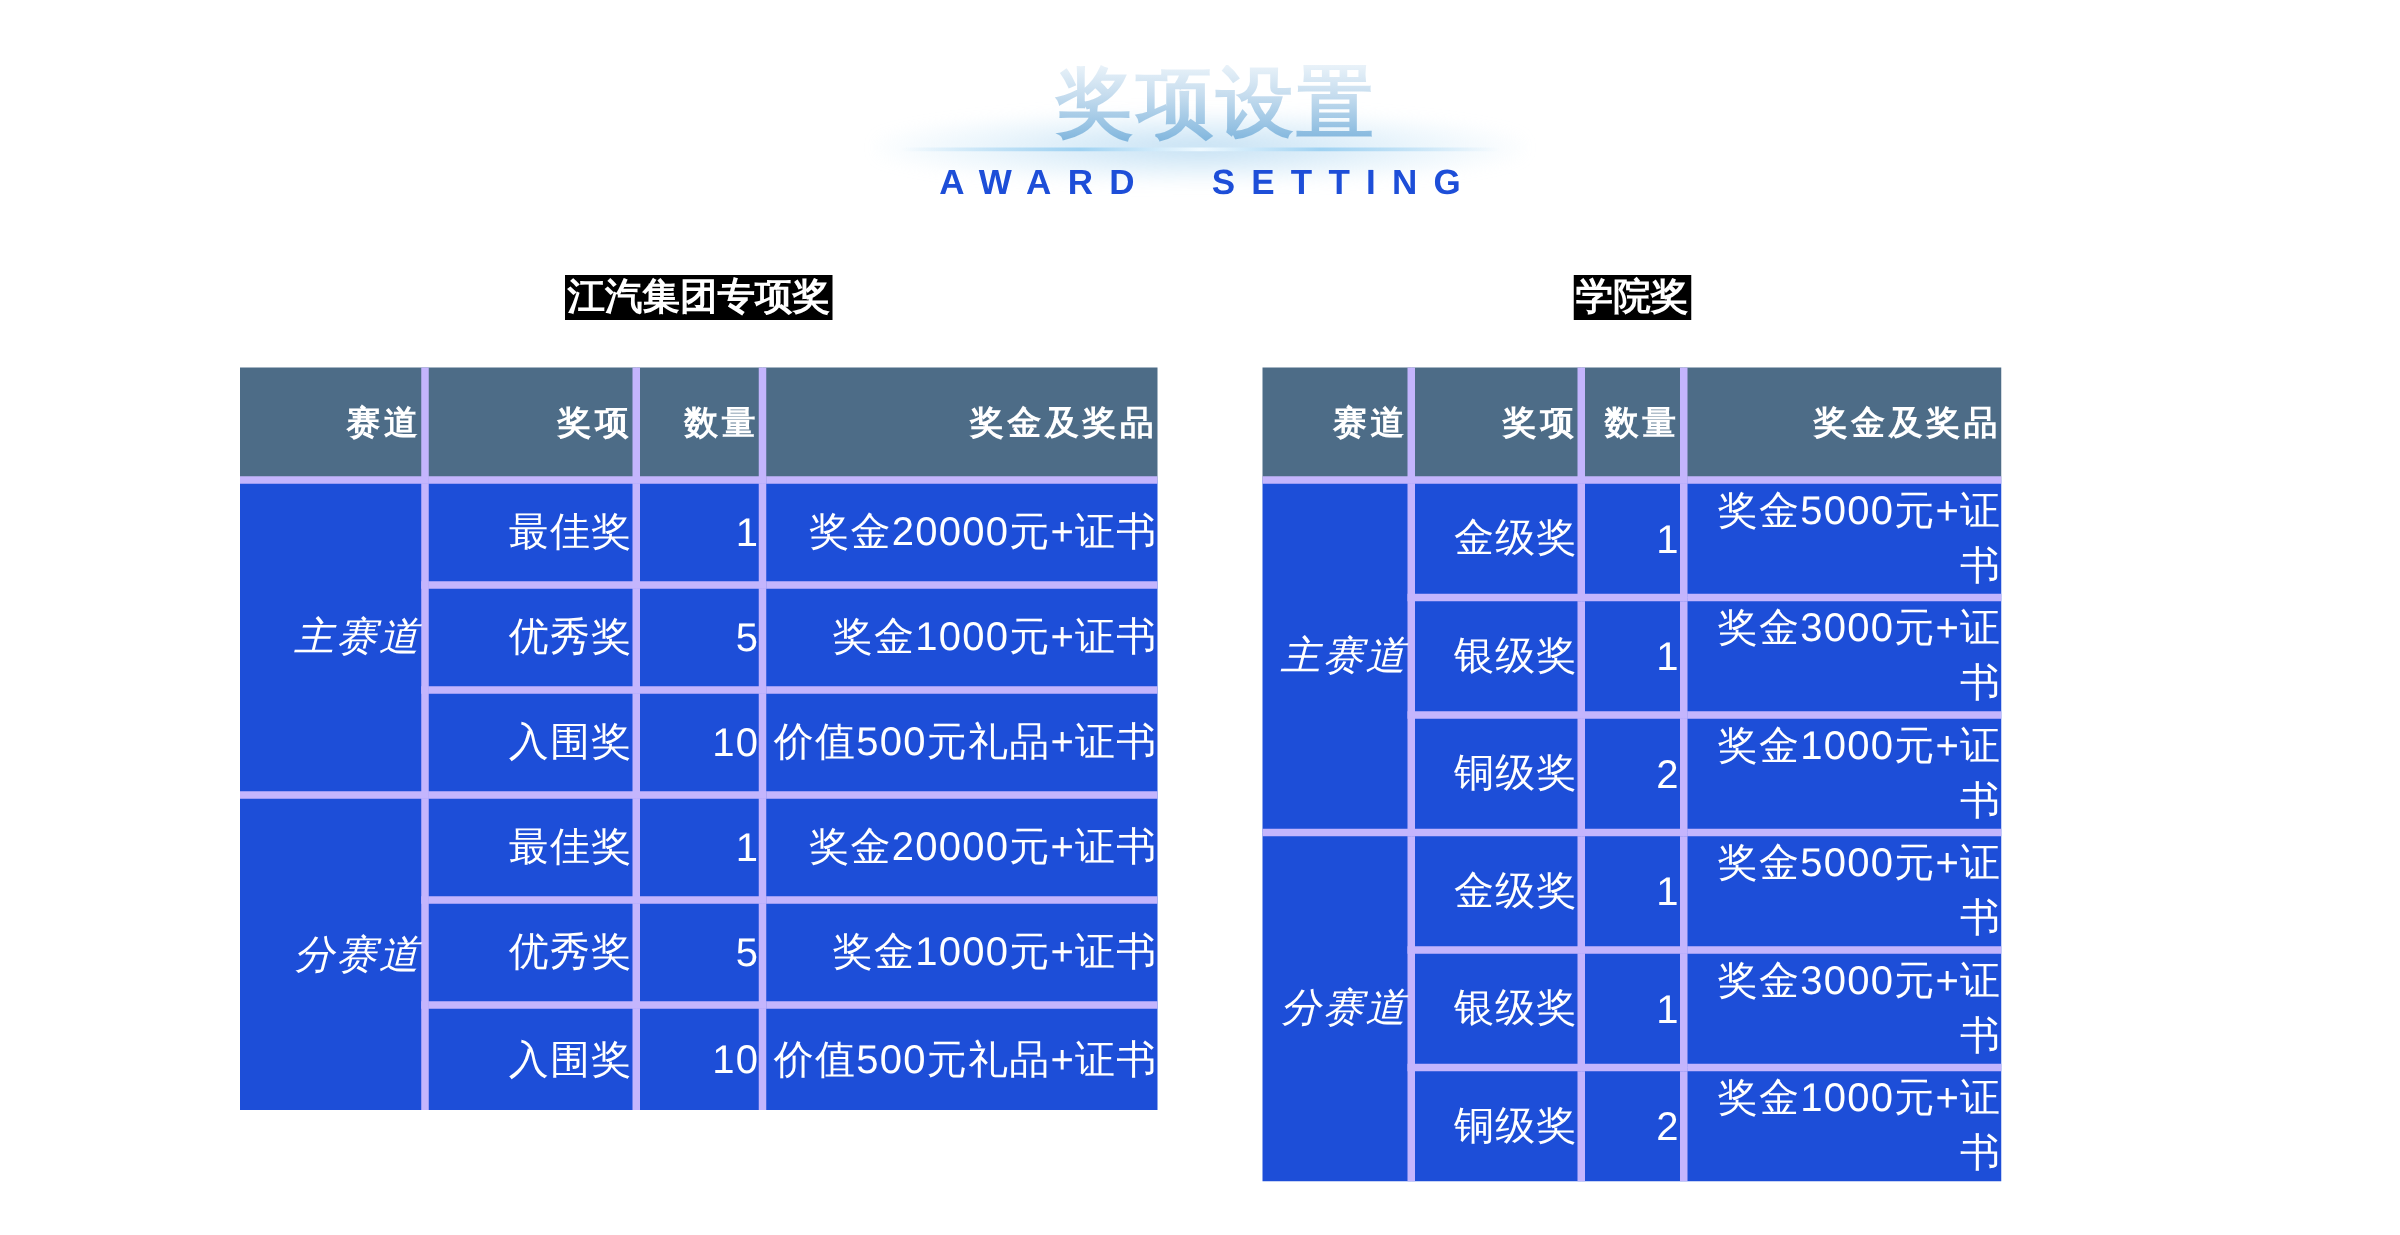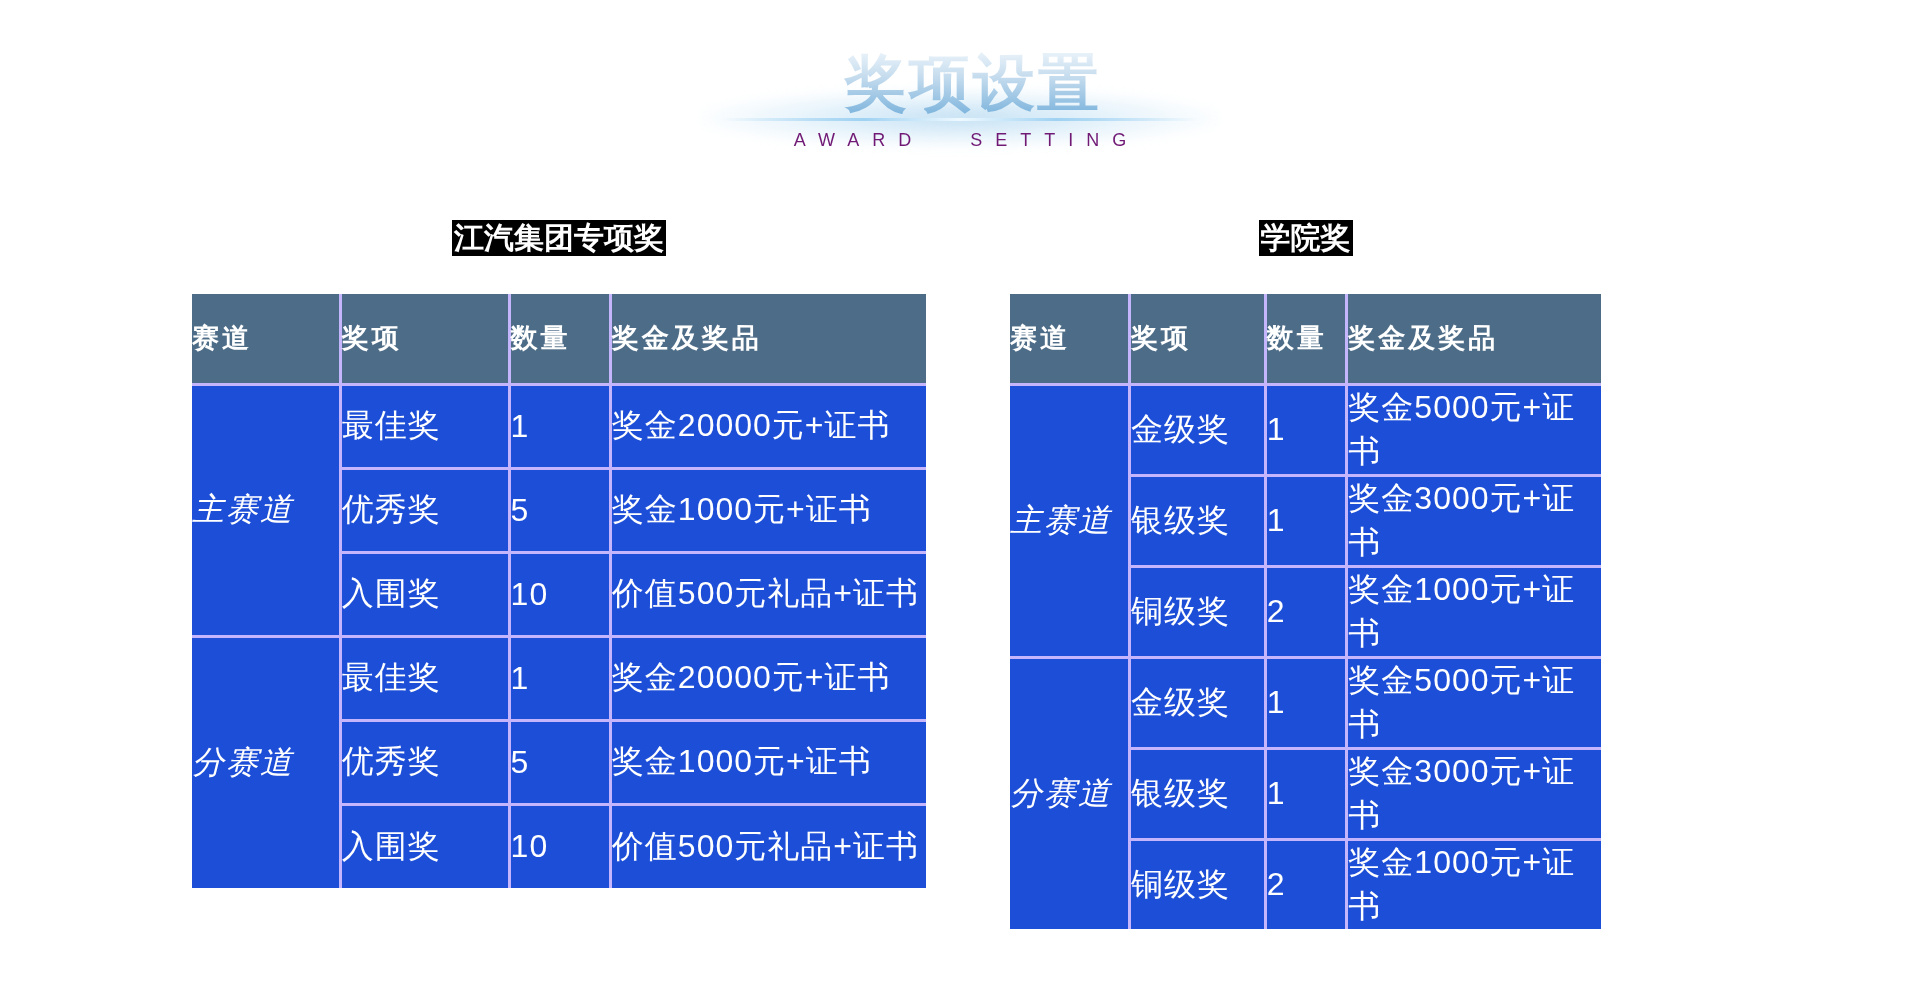--- a/index.html
+++ b/index.html
@@ -12,34 +12,34 @@
   .hero-glow { position: absolute; top: 88px; left: calc(50% - 260px); width: 520px; height: 60px;
     background: radial-gradient(ellipse at center, rgba(151,201,235,0.55) 0%, rgba(190,224,245,0.28) 50%, rgba(255,255,255,0) 75%);
     filter: blur(5px); }
   .hero-title { position: absolute; top: 52px; left: 0; width: 100%; text-align: center;
     font-size: 62px; font-weight: 900; letter-spacing: 2px; line-height: 62px;
     background: linear-gradient(180deg, #e9f2f9 0%, #c5dcee 40%, #7fb5dd 100%);
     -webkit-background-clip: text; background-clip: text; color: transparent; padding-left: 26px; }
   .hero-line { position: absolute; top: 118px; left: calc(50% - 240px); width: 480px; height: 3px; border-radius: 2px;
     background: linear-gradient(90deg, rgba(255,255,255,0) 0%, #9fd2f2 30%, #eef9ff 50%, #9fd2f2 70%, rgba(255,255,255,0) 100%); }
   .hero-sub { position: absolute; top: 130px; left: 0; width: 100%; text-align: center;
-    font-size: 18px; font-weight: normal; letter-spacing: 13px; word-spacing: 28px; color: #701a75;
+    font-size: 28px; font-weight: bold; letter-spacing: 13px; word-spacing: 28px; color: #1d4ed8;
     text-indent: 13px; }
 
   
   .award-section { position: absolute; top: 220px; }
   .award-section.left  { left: 180px;  width: 746px; padding-left: 12px; }
   .award-section.right { left: 995px;  width: 606px; padding-left: 15px; }
   .award-title { text-align: center; height: 38px; margin-bottom: 36px; }
   .award-title span { display: inline-block; background: #000000; color: #ffffff;
     font-size: 30px; font-weight: bold; line-height: 36px; padding: 0 2px; }
 
   table.award-table { width: 100%; border-collapse: collapse; border-style: hidden; table-layout: fixed; }
-  .award-table th, .award-table td { border: 3px solid #c4b5fd; color: #ffffff;
-    text-align: left; vertical-align: middle; }
+  .award-table th, .award-table td { border: 6px solid #c4b5fd; color: #ffffff;
+    text-align: right; vertical-align: middle; }
   .award-table th { background: #4d6c87; height: 90px; font-size: 27px; font-weight: bold; letter-spacing: 3px; }
   .award-table td { background: #1d4ed8; height: 84px; font-size: 32px; font-weight: 500; letter-spacing: 1px; }
   .award-table td.track-cell { font-weight: 500; letter-spacing: 2px; font-style: italic; }
 </style>
 </head>
 <body>
 
 <div class="page">
 
   <div class="hero">

